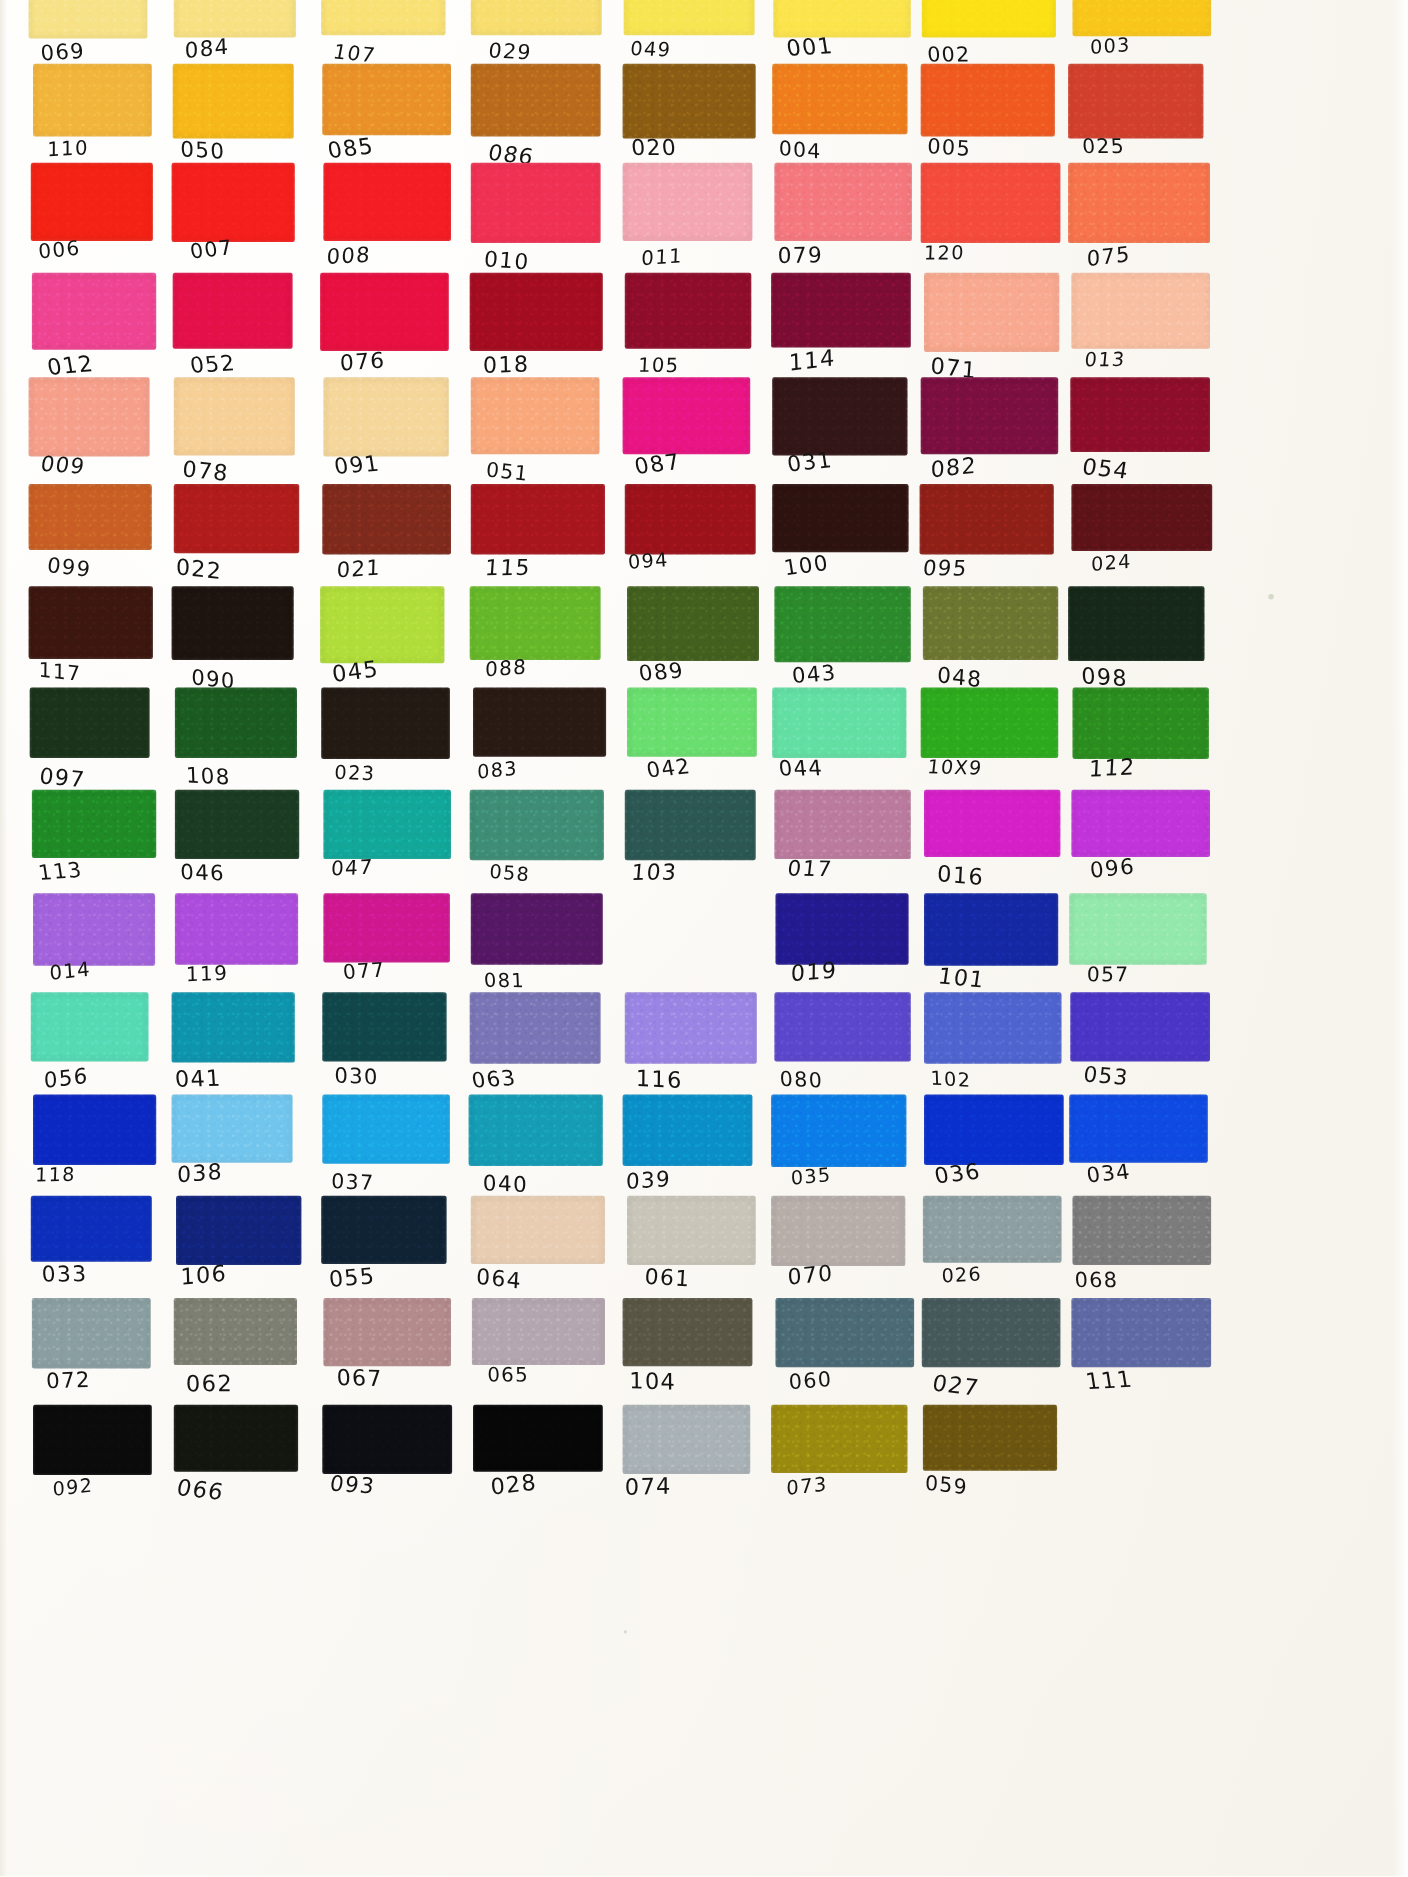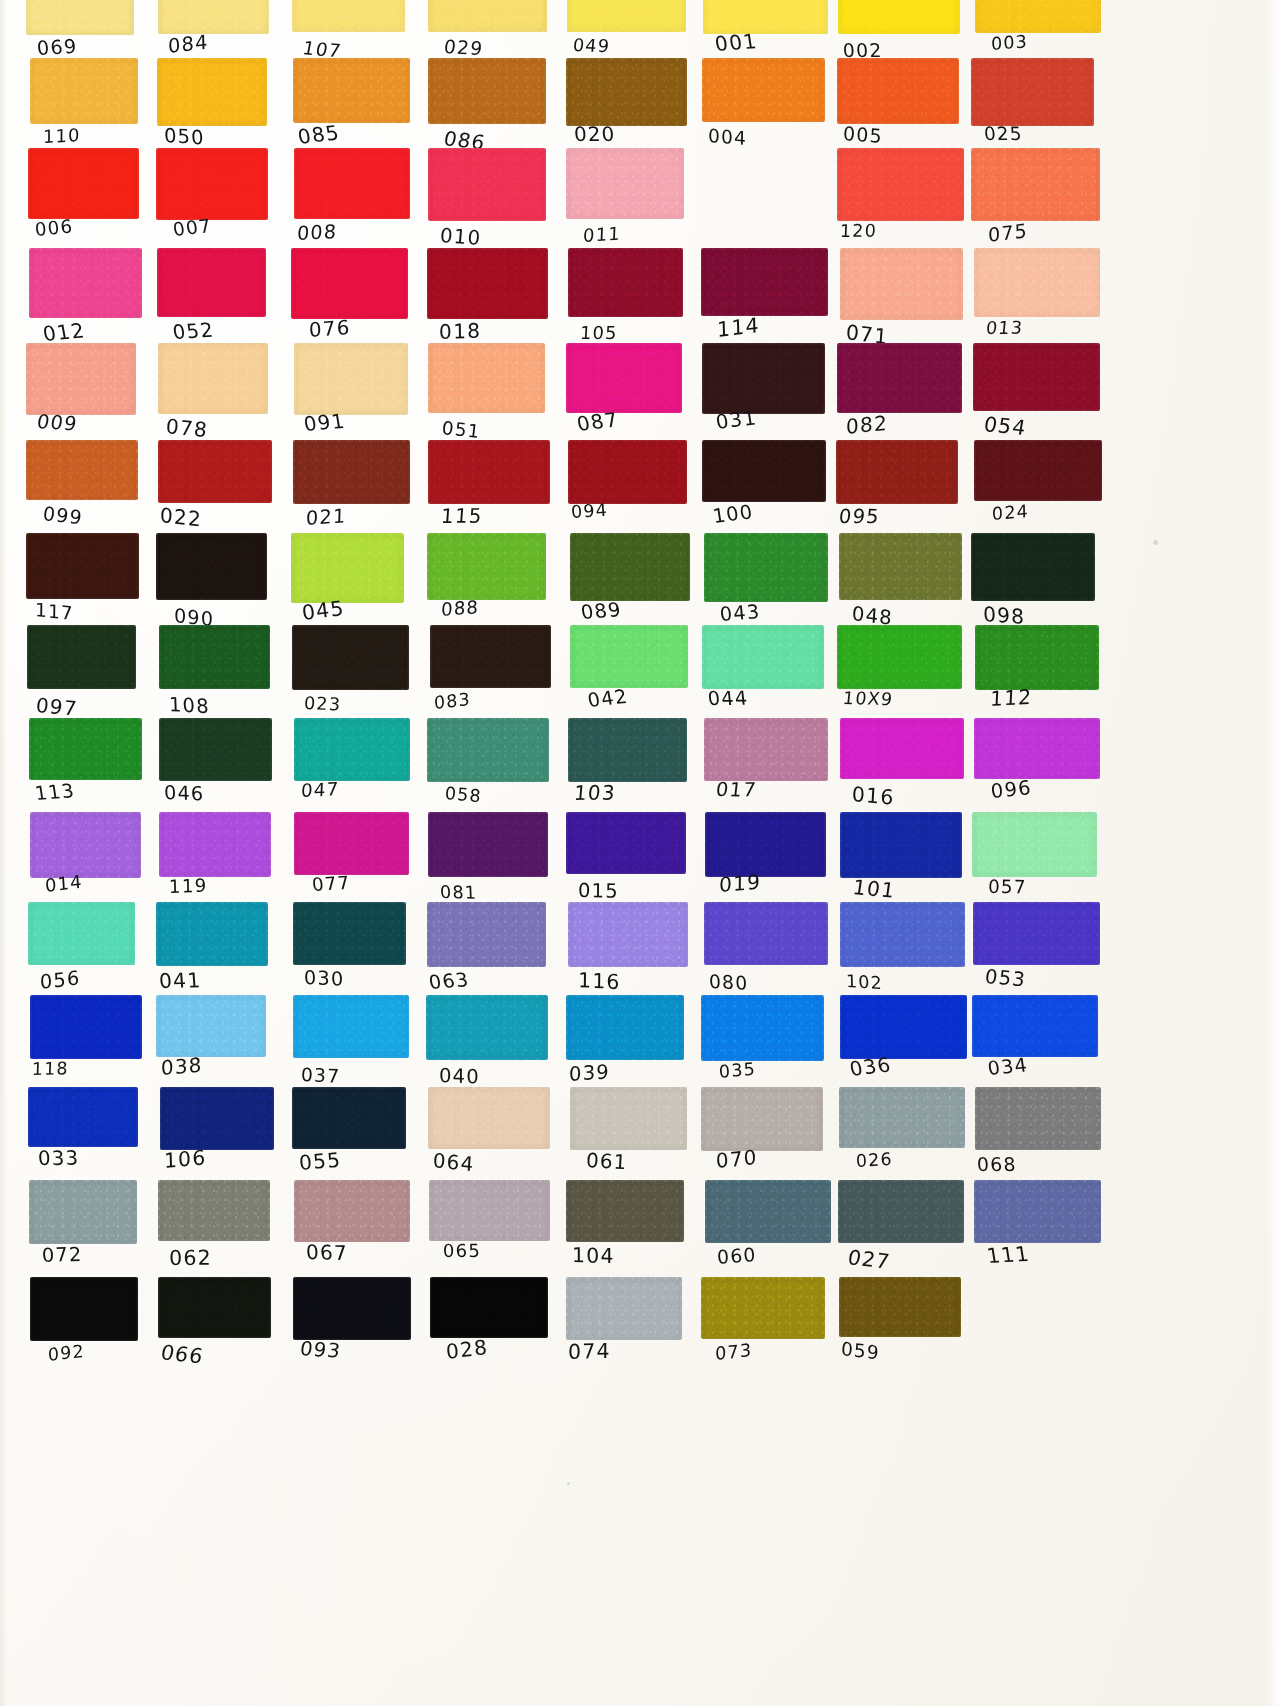--- a/index.html
+++ b/index.html
@@ -292,20 +292,28 @@
           <div class="swatch-label" style="top: 76.5671px; left: 11.9574px; transform: rotate(4.21deg) skewX(-0.73deg); font-size: 19.8px;">010</div>
         </div>
         <div class="swatch-cell" style="left: 565.562px; width: 118px; height: 112px;">
           <div class="swatch-chip" title="011" style="width: 118.591px; height: 71.3956px;">
             <div class="chip-paint" style="background: rgb(244, 167, 178);">
               <div class="chip-grain"></div>
             </div>
           </div>
           <div class="swatch-label" style="top: 77.3683px; left: 17.638px; transform: rotate(-3.71deg) skewX(-5.89deg); font-size: 18px;">011</div>
         </div>
+        <div class="swatch-cell" style="left: 704.468px; width: 124px; height: 112px;">
+          <div class="swatch-chip" title="079" style="width: 124.475px; height: 70.6656px;">
+            <div class="chip-paint" style="background: rgb(244, 120, 126);">
+              <div class="chip-grain"></div>
+            </div>
+          </div>
+          <div class="swatch-label" style="top: 73.7543px; left: 2.08936px; transform: rotate(-0.7deg) skewX(-0.17deg); font-size: 19.7px;">079</div>
+        </div>
         <div class="swatch-cell" style="left: 837.396px; width: 124px; height: 112px;">
           <div class="swatch-chip" title="120" style="width: 126.922px; height: 72.8275px;">
             <div class="chip-paint" style="background: rgb(244, 75, 60);">
               <div class="chip-grain"></div>
             </div>
           </div>
           <div class="swatch-label" style="top: 72.4242px; left: 2.32826px; transform: rotate(-0.62deg) skewX(-2.91deg); font-size: 17.5px;">120</div>
         </div>
         <div class="swatch-cell" style="left: 971.083px; width: 126px; height: 112px;">
           <div class="swatch-chip" title="075" style="width: 128.862px; height: 73.0098px;">
@@ -737,28 +745,20 @@
           </div>
           <div class="swatch-label" style="top: 62.2444px; left: 17.889px; transform: rotate(-3.46deg) skewX(2.94deg); font-size: 18.3px;">077</div>
         </div>
         <div class="swatch-cell" style="left: 428.282px; width: 120px; height: 104px;">
           <div class="swatch-chip" title="081" style="width: 120.054px; height: 65.2067px;">
             <div class="chip-paint" style="background: rgb(85, 24, 100);">
               <div class="chip-grain"></div>
             </div>
           </div>
           <div class="swatch-label" style="top: 69.4854px; left: 11.5404px; transform: rotate(0.86deg) skewX(3.42deg); font-size: 17.6px;">081</div>
-        </div>
-        <div class="swatch-cell" style="left: 566.037px; width: 118px; height: 104px;">
-          <div class="swatch-chip" title="015" style="width: 119.718px; height: 62.3862px;">
-            <div class="chip-paint" style="background: rgb(62, 24, 154);">
-              <div class="chip-grain"></div>
-            </div>
-          </div>
-          <div class="swatch-label" style="top: 67.7336px; left: 11.8937px; transform: rotate(0.84deg) skewX(0.56deg); font-size: 19.5px;">015</div>
         </div>
         <div class="swatch-cell" style="left: 705.1px; width: 124px; height: 104px;">
           <div class="swatch-chip" title="019" style="width: 121.096px; height: 65.2567px;">
             <div class="chip-paint" style="background: rgb(35, 26, 143);">
               <div class="chip-grain"></div>
             </div>
           </div>
           <div class="swatch-label" style="top: 62.1479px; left: 14.0633px; transform: rotate(-4.61deg) skewX(-5.13deg); font-size: 20.3px;">019</div>
         </div>
         <div class="swatch-cell" style="left: 839.666px; width: 124px; height: 104px;">

